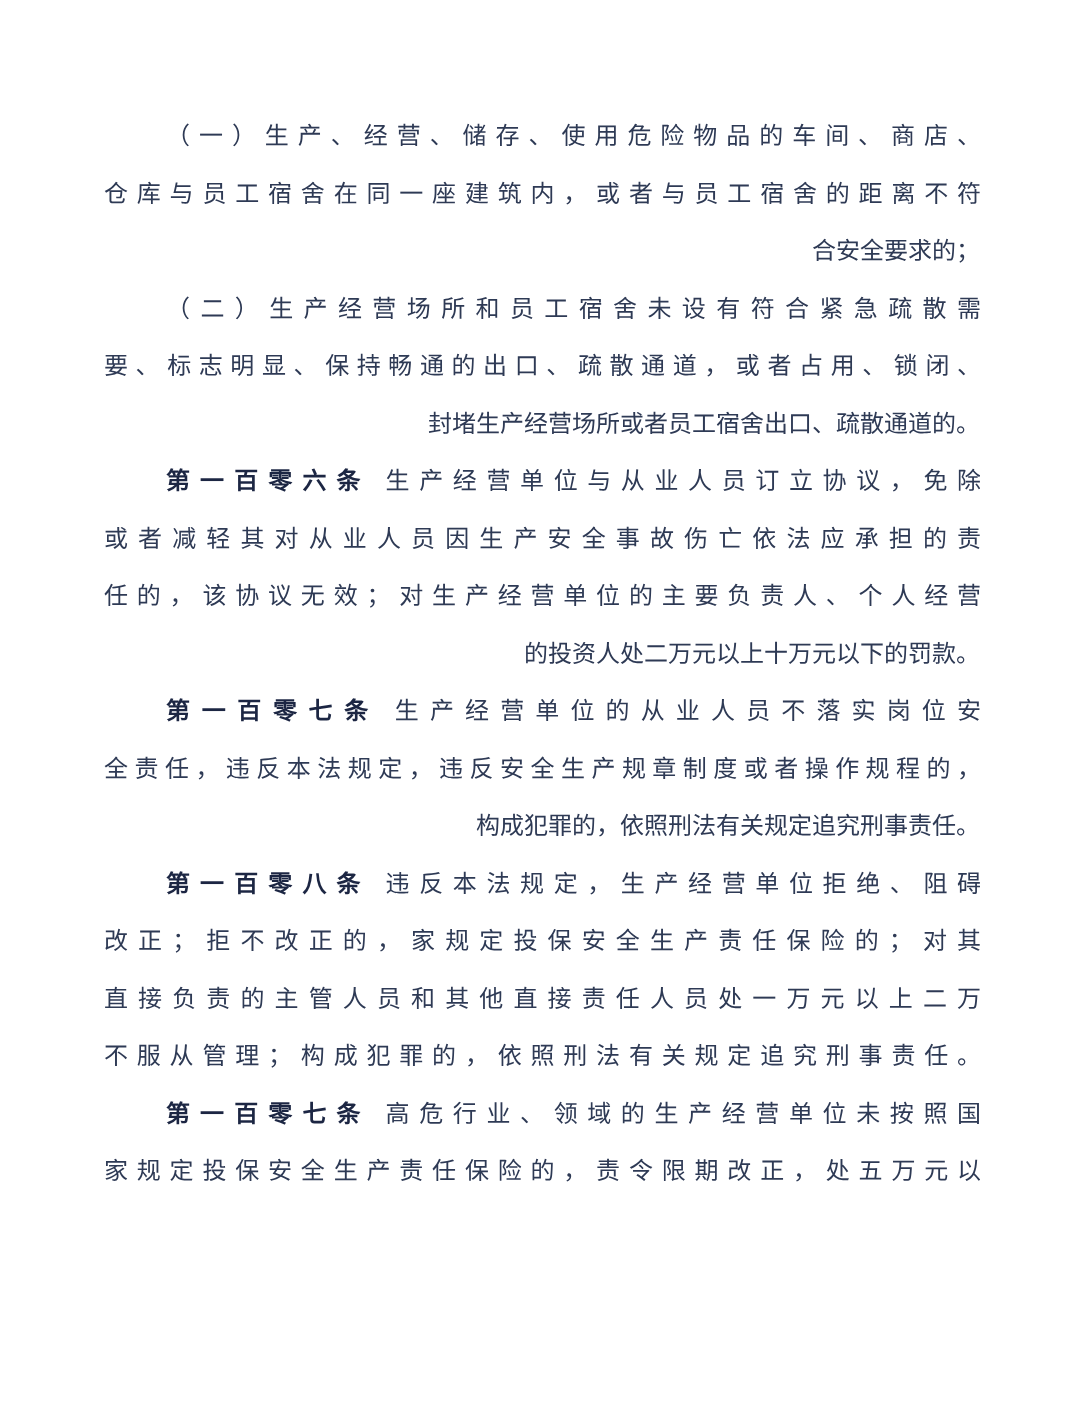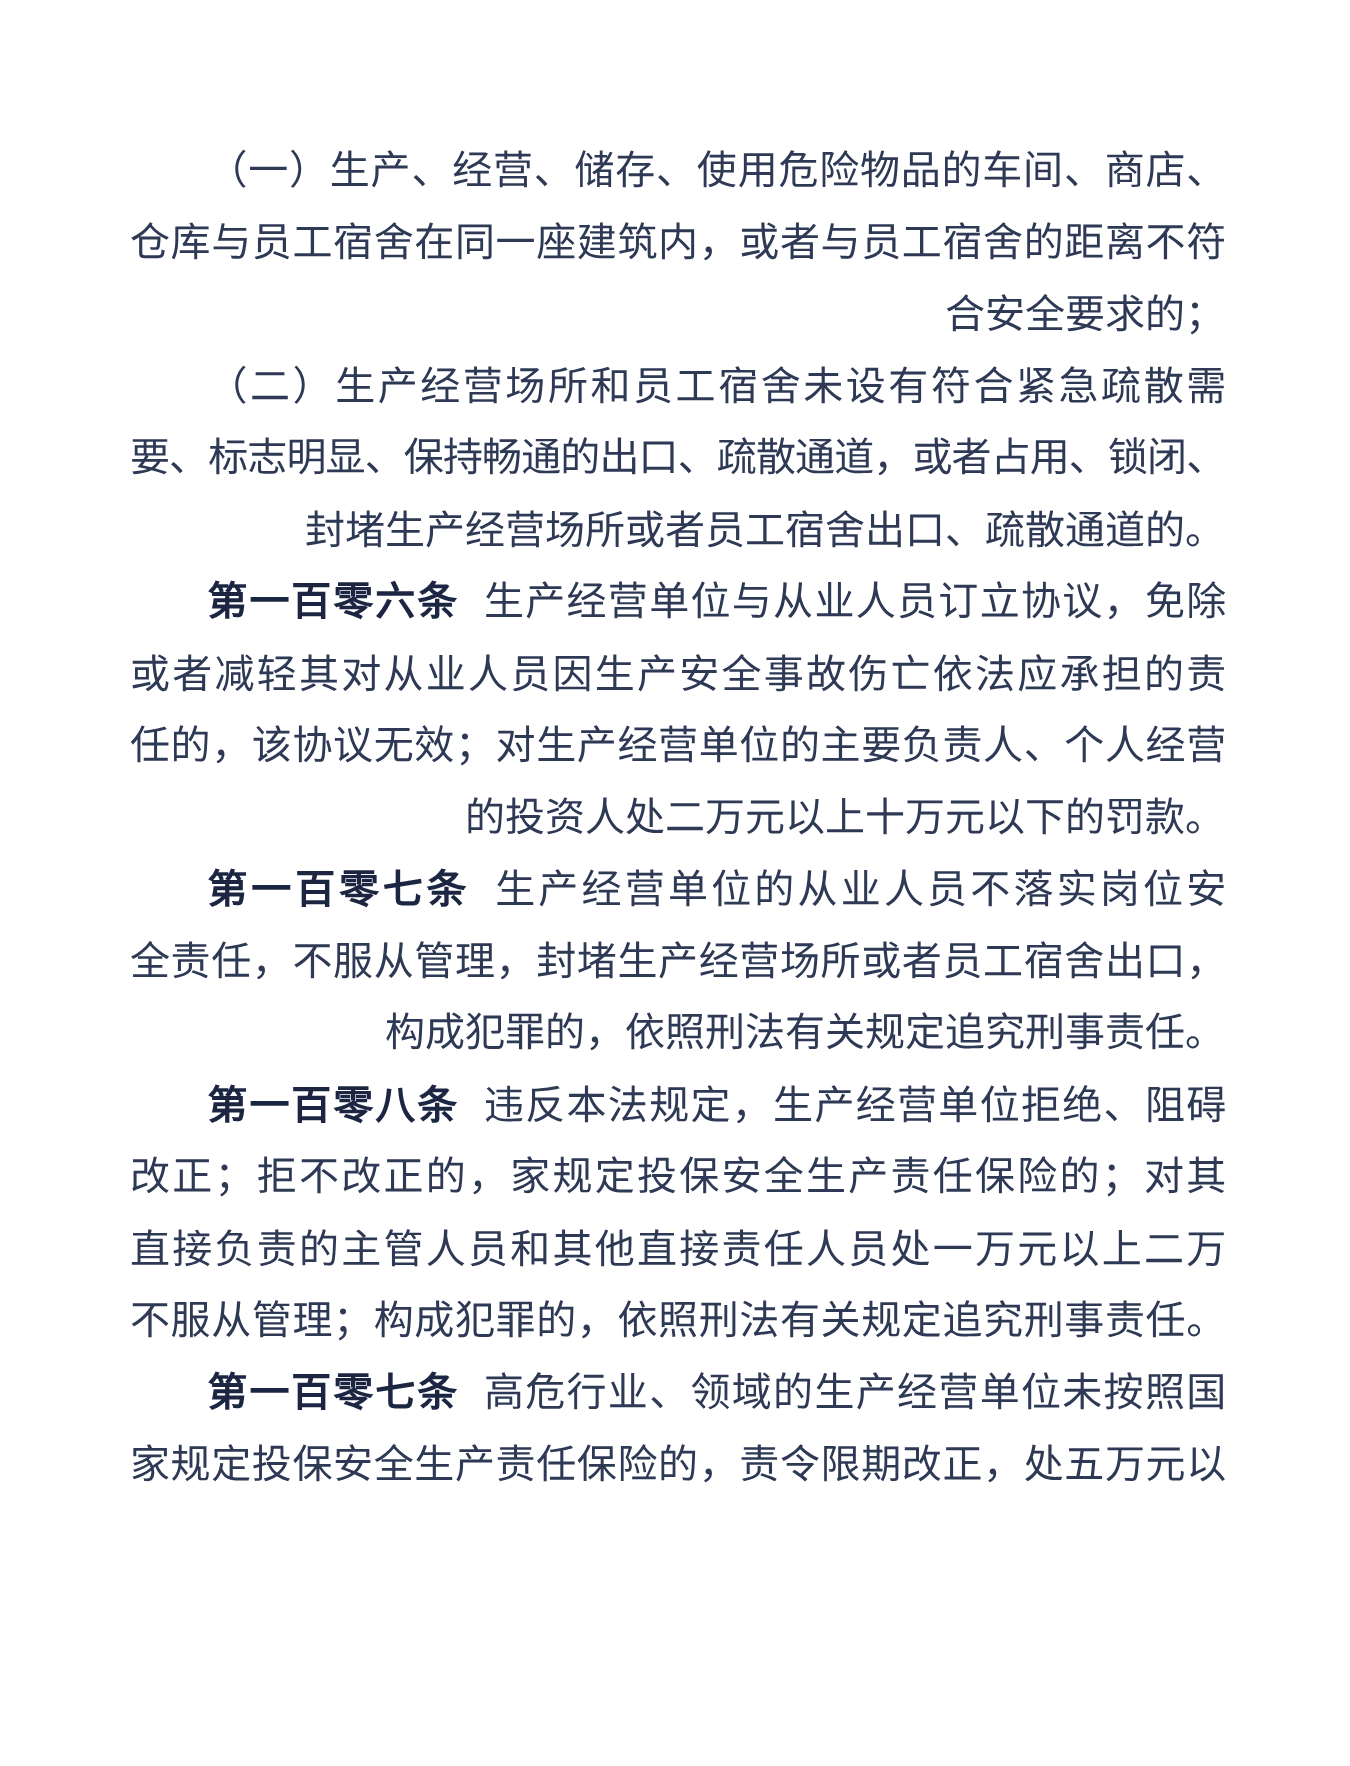--- a/index.html
+++ b/index.html
@@ -11,21 +11,21 @@
   .page {
     position: relative;
     width: 1080px;
     height: 1413px;
     box-sizing: border-box;
     background: var(--page-bg, #ffffff);
     padding: 108px 100px 0 104px;
     overflow: hidden;
     font-family: "Liberation Serif", "DejaVu Serif", serif;
     color: var(--text-color, #2e3a55);
-    font-size: 32px;
+    font-size: 24px;
   }
   .doc-body {
     width: 100%;
   }
   .paragraph {
     margin: 0;
     padding: 0;
   }
   .line {
     height: 57.5px;
@@ -65,21 +65,21 @@
         <div class="line"><span>封堵生产经营场所或者员工宿舍出口、疏散通道的。</span></div>
       </div>
       <div class="paragraph">
         <div class="line justify indent"><span class="article-no">第一百零六条</span><span>生产经营单位与从业人员订立协议，免除</span></div>
         <div class="line justify"><span>或者减轻其对从业人员因生产安全事故伤亡依法应承担的责</span></div>
         <div class="line justify"><span>任的，该协议无效；对生产经营单位的主要负责人、个人经营</span></div>
         <div class="line"><span>的投资人处二万元以上十万元以下的罚款。</span></div>
       </div>
       <div class="paragraph">
         <div class="line justify indent"><span class="article-no">第一百零七条</span><span>生产经营单位的从业人员不落实岗位安</span></div>
-        <div class="line justify"><span>全责任，不服从管理，封堵生产经营场所或者员工宿舍出口，</span></div>
+        <div class="line justify"><span>全责任，违反本法规定，违反安全生产规章制度或者操作规程的，</span></div>
         <div class="line"><span>构成犯罪的，依照刑法有关规定追究刑事责任。</span></div>
       </div>
       <div class="paragraph">
         <div class="line justify indent"><span class="article-no">第一百零八条</span><span>违反本法规定，生产经营单位拒绝、阻碍</span></div>
         <div class="line justify"><span>改正；拒不改正的，家规定投保安全生产责任保险的；对其</span></div>
         <div class="line justify"><span>直接负责的主管人员和其他直接责任人员处一万元以上二万</span></div>
         <div class="line justify"><span>不服从管理；构成犯罪的，依照刑法有关规定追究刑事责任。</span></div>
       </div>
       <div class="paragraph">
         <div class="line justify indent"><span class="article-no">第一百零七条</span><span>高危行业、领域的生产经营单位未按照国</span></div>

